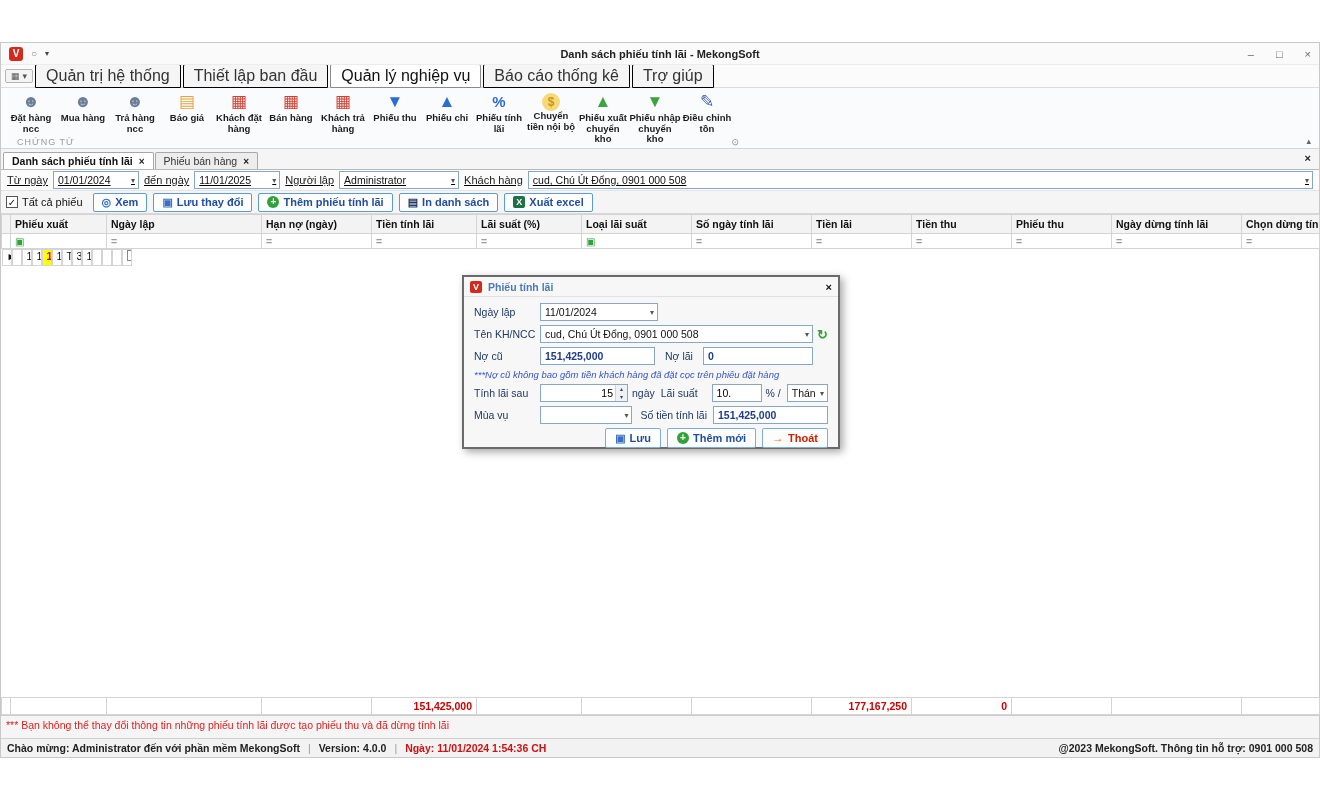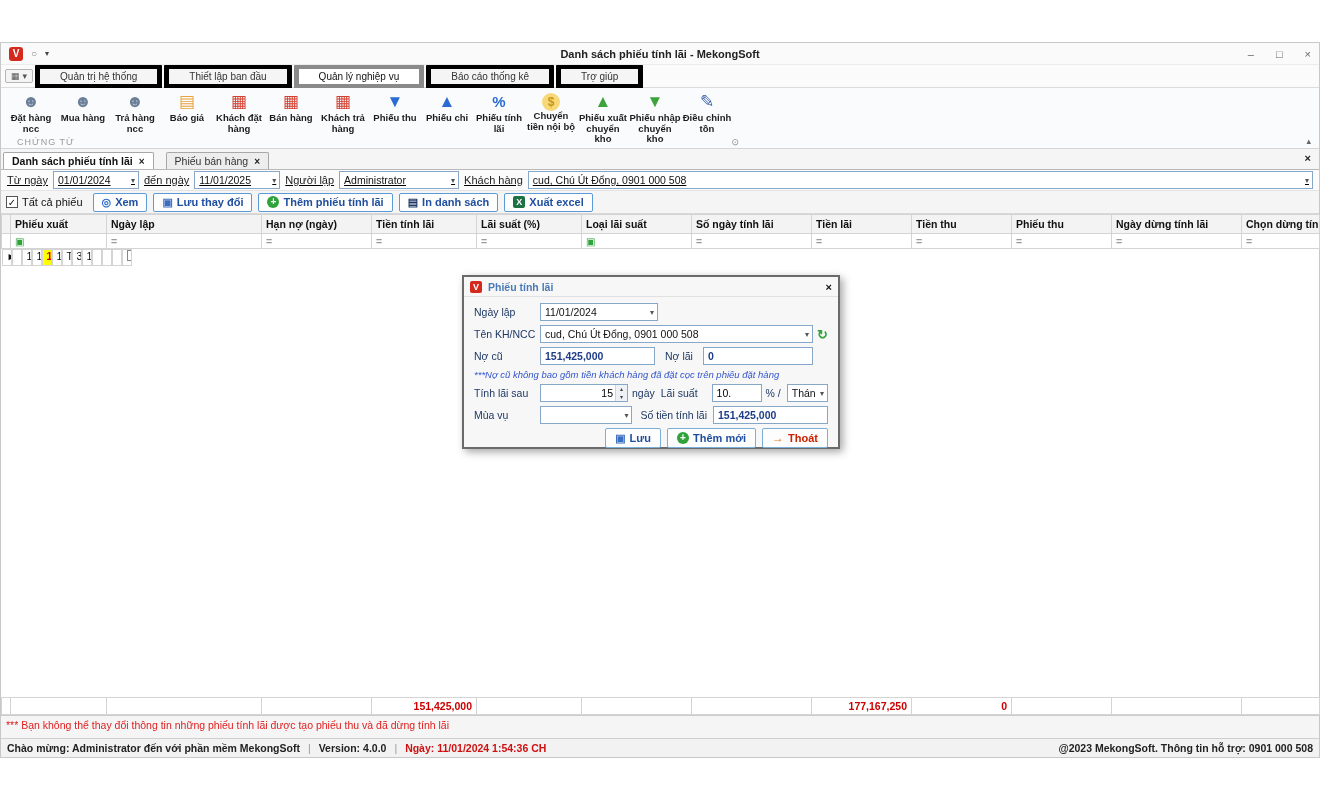--- a/index.html
+++ b/index.html
@@ -14,21 +14,21 @@
   .applogo { width: 14px; height: 14px; background: #d42a1e; color: #fff; border-radius: 3px; font-size: 10px; font-weight: bold; display: flex; align-items: center; justify-content: center; }
   .qat-circle { color: #8a8a8a; font-size: 10px; }
   .qat-caret { color: #444; font-size: 8px; }
   .win-title { position: absolute; left: 0; right: 0; text-align: center; font-size: 11px; color: #222; font-weight: bold; pointer-events: none; }
   .win-controls { margin-left: auto; display: flex; gap: 22px; color: #666; font-size: 11px; z-index: 2; }
   .win-controls span { cursor: default; }
 
   
   .menubar { height: 23px; background: #fbfbfb; border-bottom: 1px solid #dcdcdc; display: flex; align-items: center; padding: 0 4px; gap: 2px; }
   .launcher { border: 1px solid #b5b5b5; background: #f4f4f4; font-size: 9px; color: #555; padding: 1px 5px; border-radius: 2px; display: flex; gap: 3px; align-items: center; }
-  .mtab { border: 5px solid #000000; background: #f5f5f5; color: #333; font-size: 10px; padding: 2px 20px; border-radius: 2px 2px 0 0; cursor: default; }
+  .mtab { border: 1px solid #000000; background: #f5f5f5; color: #333; font-size: 16px; padding: 2px 10px; border-radius: 2px 2px 0 0; cursor: default; }
   .mtab.active { background: #fff; border-color: #8a8a8a; color: #111; }
 
   
   .ribbon { height: 61px; background: #fafbfc; border-bottom: 1px solid #d5d5d5; position: relative; }
   .ritems { display: flex; align-items: flex-start; padding: 2px 4px 0 4px; height: 48px; }
   .ritem { width: 52px; display: flex; flex-direction: column; align-items: center; padding-top: 1px; cursor: default; }
   .ricon { height: 22px; font-size: 17px; line-height: 22px; }
   .rlabel { font-size: 9.5px; line-height: 1.12; font-weight: bold; color: #1c1c1c; text-align: center; max-width: 54px; }
   .ic-person { color: #6b7f99; }
   .ic-doc { color: #e8a33d; }
@@ -38,21 +38,21 @@
   .ic-coin { color: #c99417; background: #f8d978; border-radius: 50%; width: 18px; height: 18px; line-height: 18px; text-align: center; font-size: 12px; font-weight: bold; margin-top: 2px; }
   .ic-green { color: #3da33d; }
   .ic-pencil { color: #3a5fa8; }
   .ribbon-grouprow { position: absolute; left: 0; bottom: 0; width: 724px; height: 13px; display: flex; align-items: center; justify-content: flex-start; gap: 6px; margin-left: 16px; }
   .group-label { font-size: 9px; color: #9a9a9a; letter-spacing: 1px; }
   .group-dialog-btn { font-size: 9px; color: #8a8a8a; position: absolute; right: 2px; bottom: 1px; }
   .ribbon-collapse { position: absolute; right: 8px; bottom: 2px; font-size: 9px; color: #666; }
 
   
   .doctabs { height: 21px; background: #f5f5f6; border-bottom: 1px solid #b9b9b9; display: flex; align-items: flex-end; padding: 0 2px; position: relative; }
-  .dtab { display: flex; align-items: center; gap: 6px; font-size: 10.5px; padding: 2px 8px; border: 1px solid #a8a8a8; border-bottom: none; background: #ededed; color: #333; border-radius: 2px 2px 0 0; margin-right: 12px; cursor: default; }
+  .dtab { display: flex; align-items: center; gap: 6px; font-size: 10.5px; padding: 2px 8px; border: 1px solid #a8a8a8; border-bottom: none; background: #ededed; color: #333; border-radius: 2px 2px 0 0; margin-right: 1px; cursor: default; }
   .dtab.active { background: #fff; font-weight: bold; color: #111; }
   .dtab .tclose { font-size: 10px; color: #222; font-weight: bold; }
   .pane-close { position: absolute; right: 8px; top: 3px; font-size: 11px; font-weight: bold; color: #222; }
 
   
   .filterbar { height: 21px; background: #fbfbfb; display: flex; align-items: center; padding: 0 6px; gap: 5px; border-bottom: 1px solid #e4e4e4; text-decoration: underline; }
   .flabel { font-size: 11px; color: #222; white-space: nowrap; }
   .combo { display: flex; align-items: center; border: 1px solid #86a7c8; background: #fff; height: 18px; padding: 0 3px 0 4px; font-size: 10.5px; color: #111; }
   .combo .arrow { margin-left: auto; color: #555; font-size: 8px; padding-left: 4px; }
   .c-date { width: 86px; }

